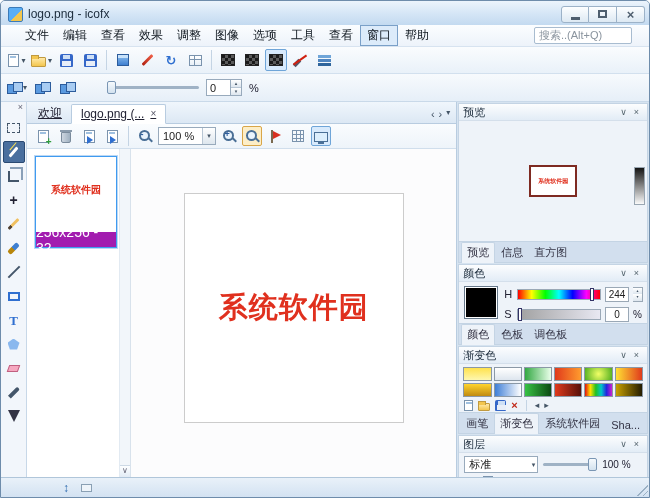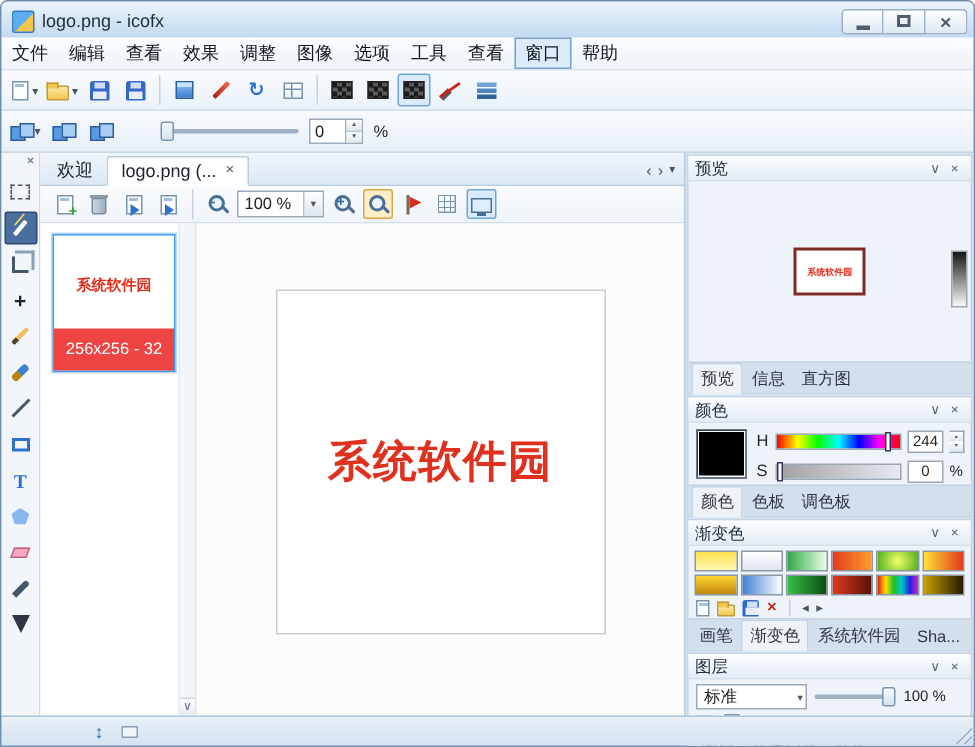--- a/index.html
+++ b/index.html
@@ -13,21 +13,21 @@
 .title-text{flex:1;font-size:12px;color:#1c2c3c;}
 .winbtns{display:flex;}
 .winbtn{width:28px;height:17px;border:1px solid #9cb2c8;border-left-width:0;background:linear-gradient(#fdfeff,#dde9f3);display:flex;align-items:center;justify-content:center;color:#4e5e6e;}
 .winbtn:first-child{border-left-width:1px;border-radius:3px 0 0 3px;}
 .winbtn:last-child{border-radius:0 3px 3px 0;}
 .glyph-min{width:9px;height:3px;background:#4e5e6e;margin-top:8px;}
 .glyph-max{width:9px;height:8px;border:2px solid #4e5e6e;}
 .glyph-close{font-size:13px;font-weight:bold;line-height:1;}
 
 
-.menubar{flex:0 0 21px;background:linear-gradient(#fbfdff,#edf3fa);display:flex;align-items:center;padding:0 0;border-bottom:1px solid #d7e3f0;}
+.menubar{flex:0 0 21px;background:linear-gradient(#fbfdff,#edf3fa);display:flex;align-items:center;padding:0 17px;border-bottom:1px solid #d7e3f0;}
 .menu-item{padding:2px 7px;font-size:12px;color:#101820;cursor:default;}
 .menu-item.active{background:#dcebfa;border:1px solid #7aa0c8;padding:1px 6px;}
 .menubar .spacer{flex:1;}
 .searchbox{width:98px;height:17px;background:#fff;border:1px solid #a8bcd0;border-radius:2px;display:flex;align-items:center;padding:0 4px;color:#8a949e;font-size:11px;white-space:nowrap;overflow:hidden;}
 
 
 .toolbar1{flex:0 0 27px;background:linear-gradient(#fafcfe,#e9f1f9);display:flex;align-items:center;gap:2px;padding:0 5px;border-bottom:1px solid #d2e0ee;}
 .toolbar2{flex:0 0 28px;background:linear-gradient(#f7fafd,#e6eff8);display:flex;align-items:center;gap:3px;padding:0 5px;border-bottom:1px solid #c9d9e9;}
 .tbtn{min-width:22px;height:22px;border:1px solid transparent;border-radius:2px;display:flex;align-items:center;justify-content:center;position:relative;}
 .tbtn.small{min-width:20px;height:20px;}
@@ -110,36 +110,36 @@
 .t-rect{width:12px;height:9px;border:2px solid #2f6fd0;}
 .t-text{font-size:13px;font-weight:bold;color:#2f6fd0;font-family:"Liberation Serif","DejaVu Serif",serif;line-height:1;}
 .t-poly{width:12px;height:11px;background:#8ab8ee;clip-path:polygon(50% 0,100% 38%,80% 100%,20% 100%,0 38%);}
 .t-eraser{width:11px;height:7px;background:#f6a8c0;border:1px solid #c06080;transform:skewX(-20deg);}
 .t-dropper{width:4px;height:13px;background:#44566a;border-radius:2px 2px 0 0;transform:rotate(45deg);}
 .t-pen{width:0;height:0;border-left:6px solid transparent;border-right:6px solid transparent;border-top:12px solid #334;}
 
 
 .docarea{flex:1;display:flex;flex-direction:column;min-width:0;background:#fff;}
 .tabbar{flex:0 0 22px;background:linear-gradient(#f0f6fc,#dcE8f4);border-bottom:1px solid #b8cce0;display:flex;align-items:flex-end;padding:0 2px;}
-.dtab{height:20px;padding:0 9px;display:flex;align-items:center;gap:6px;font-size:12px;color:#223;}
+.dtab{height:20px;padding:0 9px;display:flex;align-items:center;gap:6px;font-size:12px;color:#223;text-decoration:underline;}
 .dtab.active{background:#fff;border:1px solid #b8cce0;border-bottom:1px solid #fff;border-radius:2px 2px 0 0;margin-bottom:-1px;}
 .tabclose{font-size:10px;color:#556;line-height:1;}
 .tabbar .spacer{flex:1;}
 .tabnav{display:flex;gap:4px;padding:0 4px 3px 0;color:#456;font-size:11px;}
 .doctoolbar{flex:0 0 25px;background:linear-gradient(#fafcfe,#eef4fa);border-bottom:1px solid #d0deec;display:flex;align-items:center;gap:3px;padding:0 6px;}
 .zoomcombo{width:58px;height:18px;border:1px solid #98aabc;background:#fff;display:flex;align-items:center;}
 .zoomcombo .val{flex:1;font-size:11px;padding-left:4px;}
 .zoomcombo .dd{width:13px;height:100%;border-left:1px solid #b8c6d4;background:linear-gradient(#fff,#dde6ee);display:flex;align-items:center;justify-content:center;font-size:7px;color:#456;}
 .doccontent{flex:1;display:flex;min-height:0;}
 
 
 .thumbpanel{flex:0 0 104px;background:#fff;border-right:1px solid #d8e2ec;position:relative;}
 .thumb{position:absolute;left:8px;top:7px;width:82px;height:92px;background:#fff;border:1px solid #3f9bf0;box-shadow:0 0 0 1px #bcd8f4;}
 .thumb-text{position:absolute;left:0;right:0;top:26px;text-align:center;font-size:10px;font-weight:bold;color:#e0301e;}
-.thumb-size{position:absolute;left:0;right:0;bottom:0;height:28px;background:#ef4444;color:#fff;font-size:11px;display:flex;align-items:center;justify-content:center;}
+.thumb-size{position:absolute;left:0;right:0;bottom:0;height:15px;background:#a21caf;color:#fff;font-size:14px;display:flex;align-items:center;justify-content:center;}
 .thumbscroll{position:absolute;right:0;top:0;bottom:0;width:11px;background:#f2f6fa;border-left:1px solid #e2eaf2;}
 .scrollbtn{position:absolute;left:0;right:0;bottom:0;height:12px;text-align:center;font-size:8px;color:#667;background:linear-gradient(#fdfeff,#e2ecf5);border-top:1px solid #cdd9e5;}
 
 
 .canvasarea{flex:1;background:#fcfcfd;position:relative;overflow:hidden;}
 .canvas{position:absolute;left:50%;top:44px;transform:translateX(-50%);width:220px;height:230px;background:#fff;border:1px solid #cccccc;display:flex;align-items:center;justify-content:center;}
 .canvas-text{font-size:29px;font-weight:bold;color:#e0301e;letter-spacing:1px;white-space:nowrap;}
 
 
 .rightpanels{flex:0 0 192px;border-left:1px solid #b8cce0;background:#d6e3f0;display:flex;flex-direction:column;padding:1px;}
@@ -243,20 +243,23 @@
     <span class="menu-item">查看</span>
     <span class="menu-item">效果</span>
     <span class="menu-item">调整</span>
     <span class="menu-item">图像</span>
     <span class="menu-item">选项</span>
     <span class="menu-item">工具</span>
     <span class="menu-item">查看</span>
     <span class="menu-item active">窗口</span>
     <span class="menu-item">帮助</span>
     <span class="spacer"></span>
+    <div class="searchbox">
+        <span>搜索..(Alt+Q)</span>
+      </div>
   </div>
 
   <div class="toolbar1">
     <div class="tbtn">
         <span class="ic ic-page"></span>
         <span class="caret">▾</span>
       </div>
     <div class="tbtn">
         <span class="ic ic-folder"></span>
         <span class="caret">▾</span>

